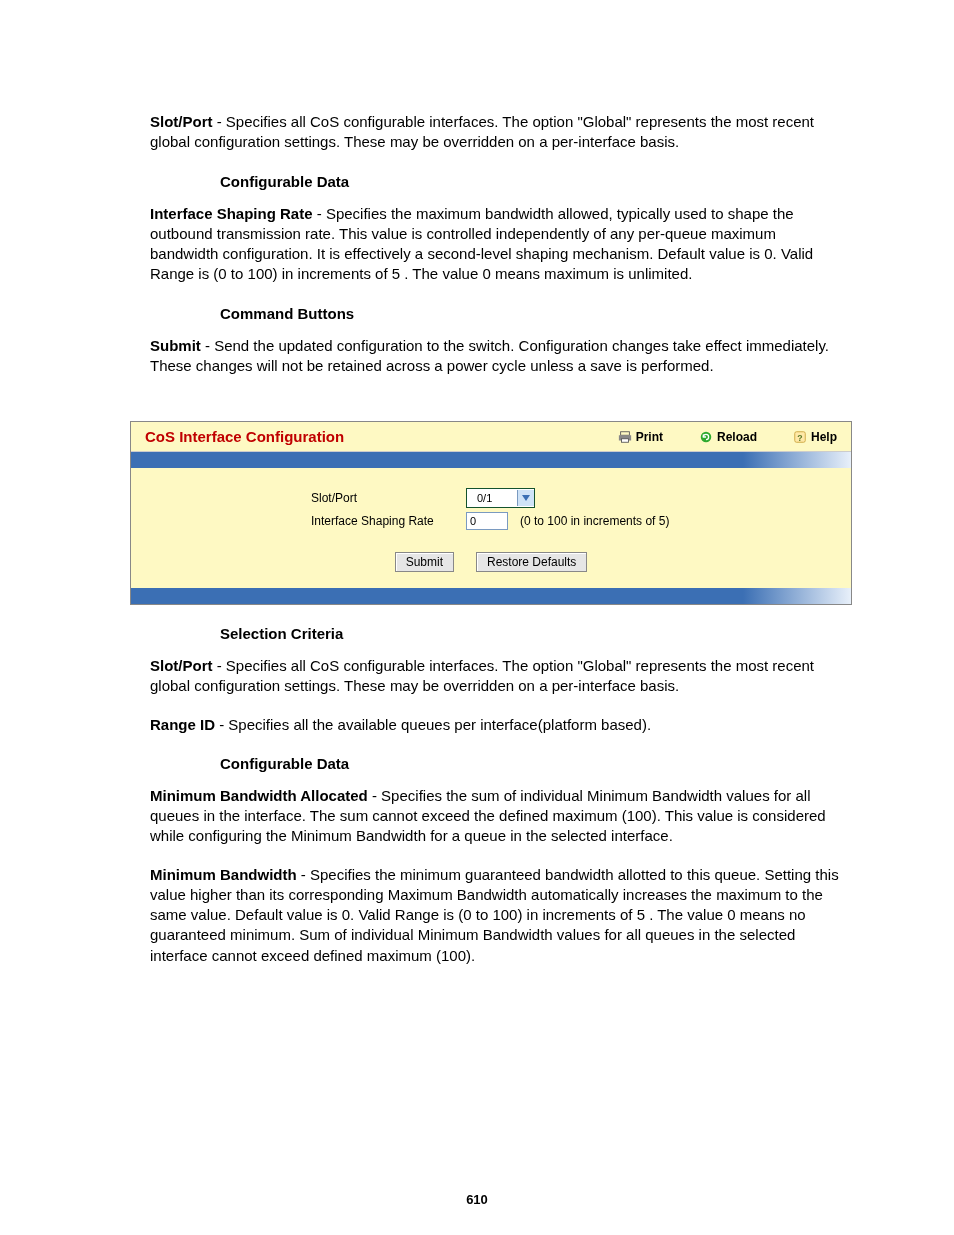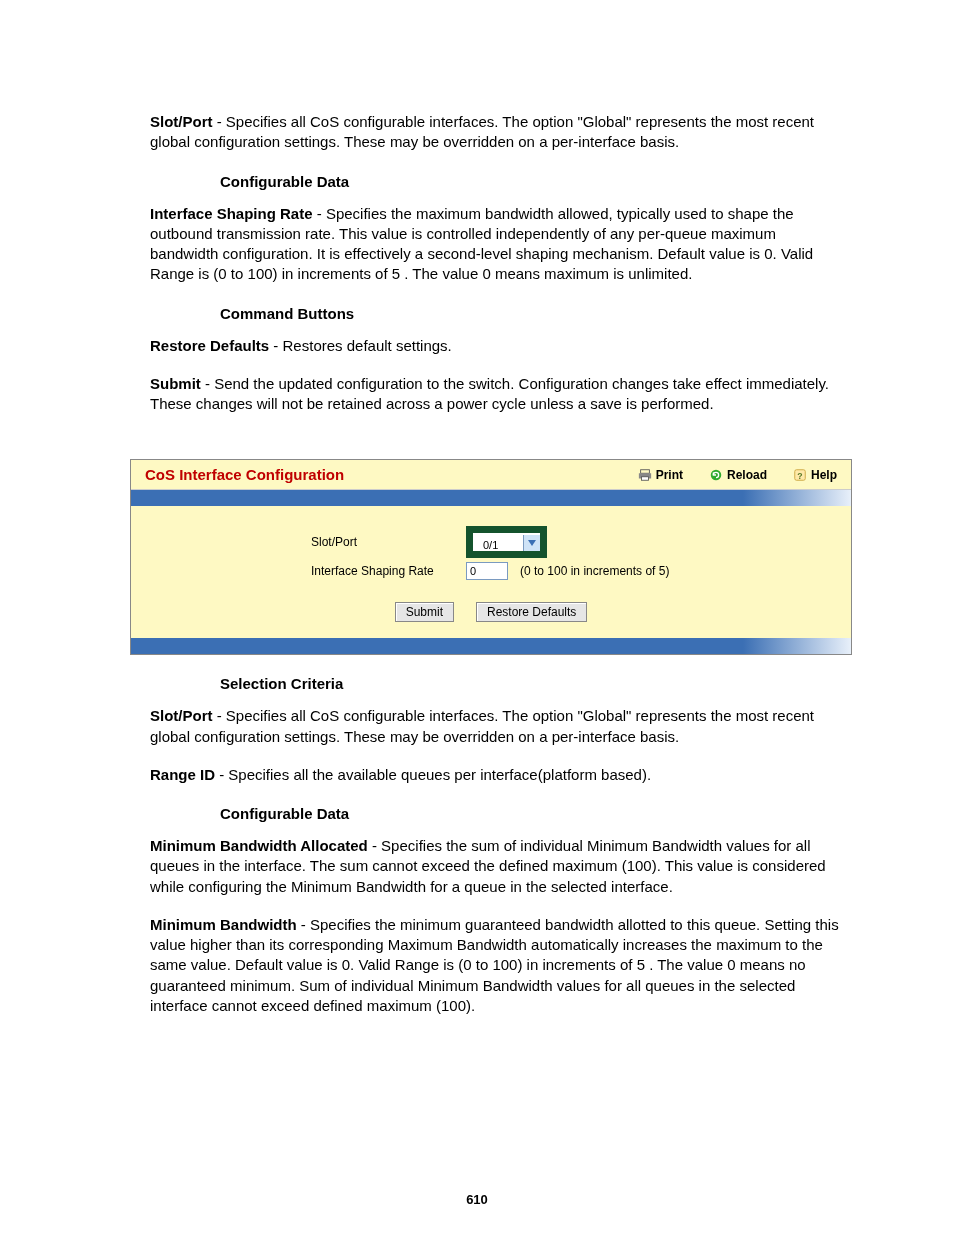--- a/index.html
+++ b/index.html
@@ -49,21 +49,21 @@
     padding: 6px 14px;
     border-bottom: 1px solid #ccc;
   }
   .ss-title {
     color: #c00000;
     font-weight: bold;
     font-size: 15px;
   }
   .ss-links {
     display: flex;
-    gap: 26px;
+    gap: 36px;
     align-items: center;
   }
   .ss-link {
     display: inline-flex;
     align-items: center;
     gap: 4px;
     font-weight: bold;
     color: #000;
     cursor: pointer;
   }
@@ -86,22 +86,22 @@
   }
   .ss-label {
     width: 155px;
     text-align: left;
     padding-left: 150px;
     box-sizing: content-box;
     font-size: 12px;
   }
   .ss-select-box {
     display: inline-flex;
-    align-items: flex-end;
-    border: 7px solid #14532d;
+    align-items: center;
+    border: 1px solid #14532d;
     background: #fff;
     height: 18px;
   }
   .ss-select-val {
     padding: 0 10px;
     font-size: 11px;
     min-width: 30px;
   }
   .ss-select-btn {
     width: 16px;
@@ -158,23 +158,20 @@
   </p>
 
   <div class="subhead">Configurable Data</div>
 
   <p class="para">
     <span class="bold">Interface Shaping Rate</span><span> - Specifies the maximum bandwidth allowed, typically used to shape the outbound transmission rate. This value is controlled independently of any per-queue maximum bandwidth configuration. It is effectively a second-level shaping mechanism. Default value is 0. Valid Range is (0 to 100) in increments of 5 . The value 0 means maximum is unlimited.</span>
   </p>
 
   <div class="subhead">Command Buttons</div>
 
-  <p class="para">
-    <span class="bold">Restore Defaults</span><span> - Restores default settings.</span>
-  </p>
 
   <p class="para">
     <span class="bold">Submit</span><span> - Send the updated configuration to the switch. Configuration changes take effect immediately. These changes will not be retained across a power cycle unless a save is performed.</span>
   </p>
 
   <div class="screenshot">
     <div class="ss-header">
       <div class="ss-title">CoS Interface Configuration</div>
       <div class="ss-links">
         <span class="ss-link">

